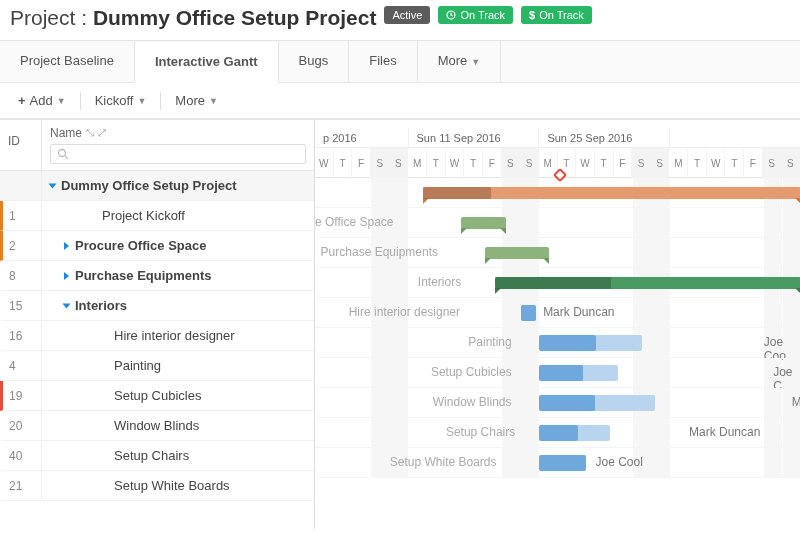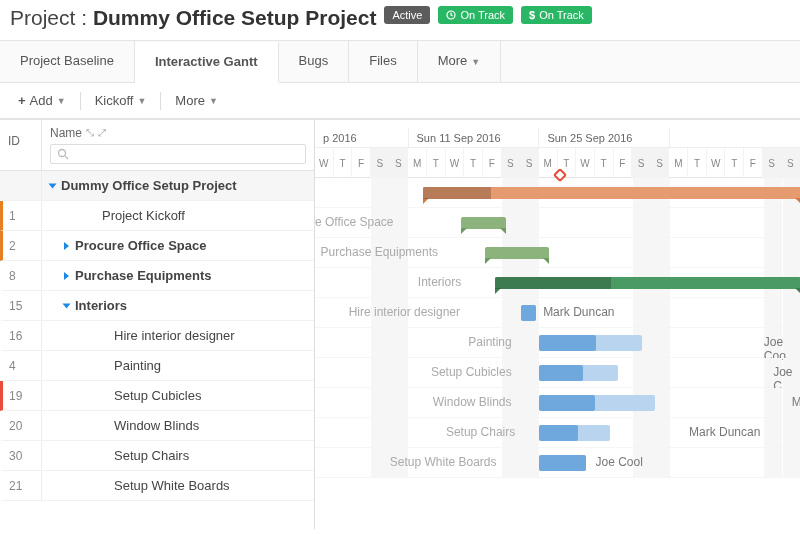--- a/index.html
+++ b/index.html
@@ -182,21 +182,21 @@
             <span>Setup Cubicles</span>
           </div>
         </div>
         <div class="task-row">
           <div class="id">20</div>
           <div class="nm indent-3">
             <span>Window Blinds</span>
           </div>
         </div>
         <div class="task-row">
-          <div class="id">30</div>
+          <div class="id">40</div>
           <div class="nm indent-3">
             <span>Setup Chairs</span>
           </div>
         </div>
         <div class="task-row">
           <div class="id">21</div>
           <div class="nm indent-3">
             <span>Setup White Boards</span>
           </div>
         </div>

